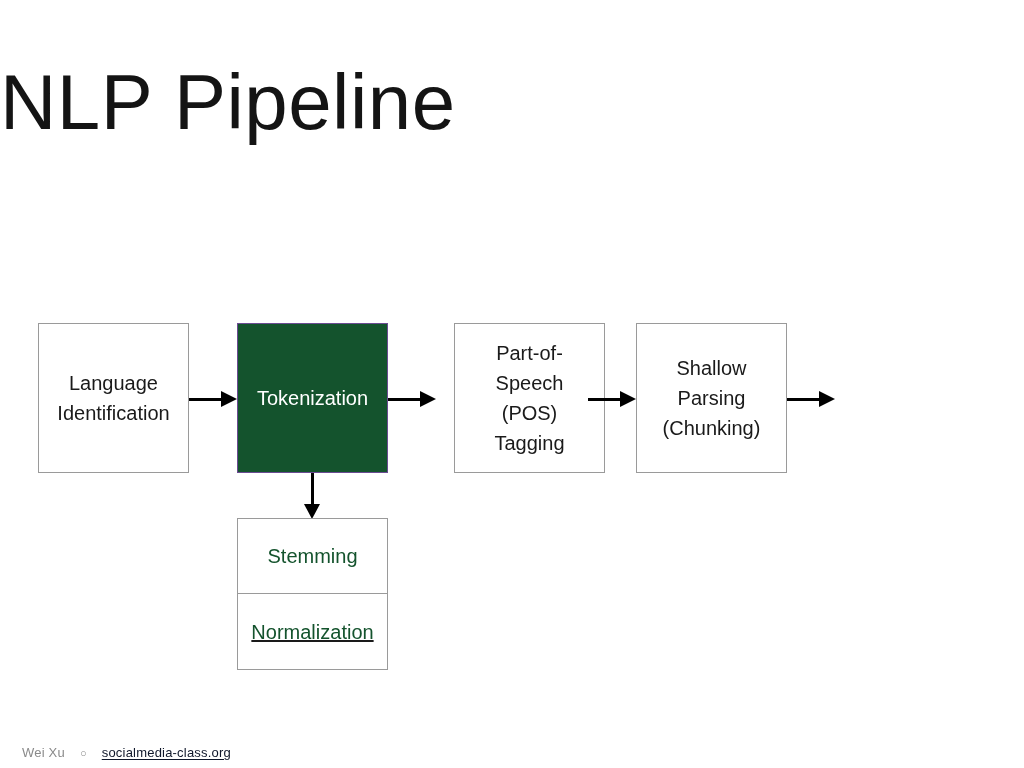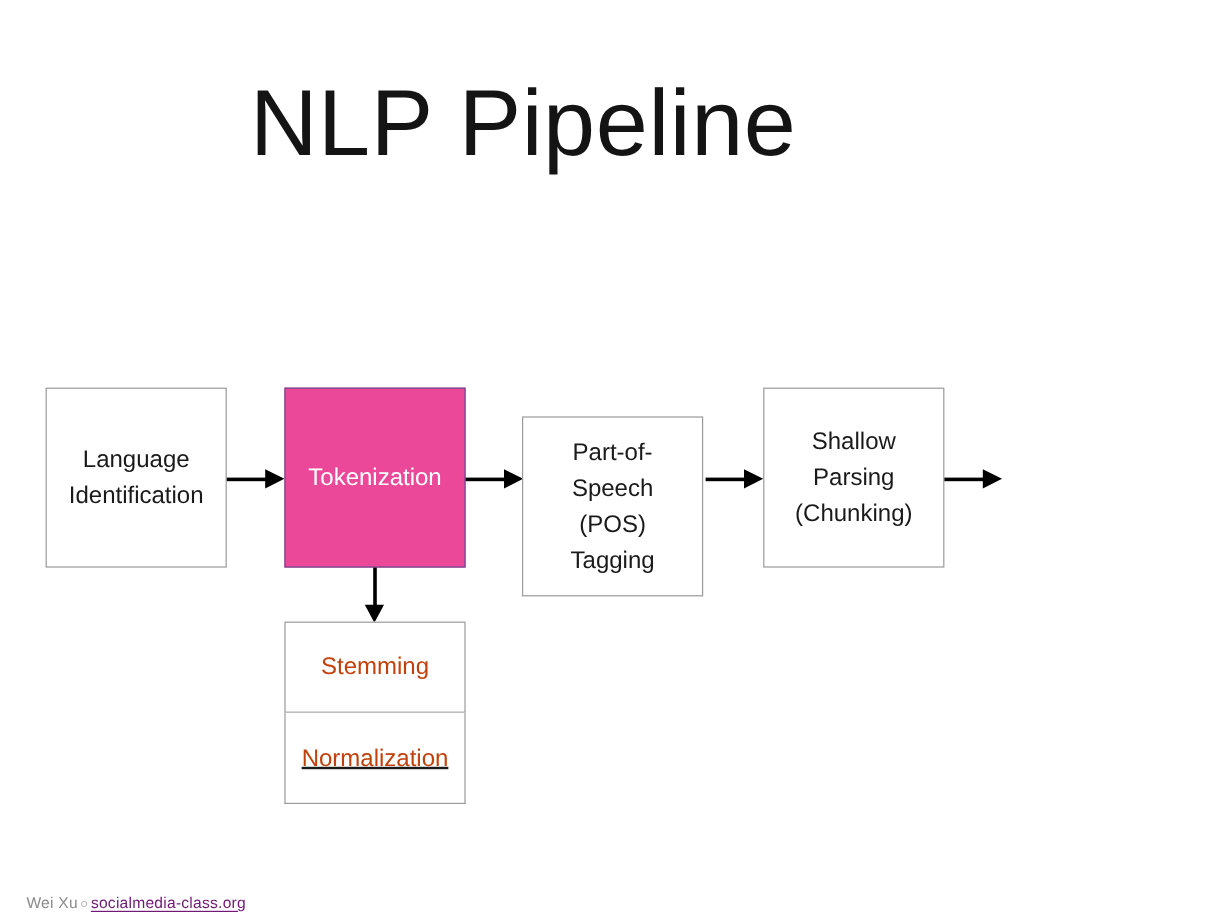--- a/index.html
+++ b/index.html
@@ -15,21 +15,21 @@
     overflow: hidden;
     position: relative;
   }
 
   
   #slide-title {
     position: absolute;
     left: 0;
     top: 62px;
     width: 872px;
-    text-align: center;
+    text-align: left;
     font-size: 78px;
     font-weight: 300;
     letter-spacing: 0.5px;
     line-height: 1.05;
     color: #141414;
     white-space: nowrap;
   }
 
   
   #pipeline-row {
@@ -47,21 +47,21 @@
     height: 150px;
     box-sizing: border-box;
     border: 1px solid #9a9a9a;
     background: #ffffff;
     display: flex;
     align-items: center;
     justify-content: center;
     text-align: center;
   }
   .stage-box.highlight {
-    background: #ec4899;
+    background: #14532d;
     border-color: #6b4b92;
   }
   .stage-label {
     font-size: 20px;
     line-height: 30px;
     font-weight: 400;
     color: #1a1a1a;
     padding: 0 4px;
     white-space: pre-line;
   }
@@ -142,41 +142,41 @@
     justify-content: center;
     text-align: center;
   }
   .substage-box + .substage-box {
     border-top: none;
     text-decoration: underline;
   }
   .substage-label {
     font-size: 20px;
     line-height: 28px;
-    color: #c2410c;
+    color: #14532d;
   }
 
   
   #footer-credit {
     position: absolute;
     left: 22px;
     bottom: 8px;
     font-size: 13px;
     color: #8a8a8a;
     letter-spacing: 0.2px;
     display: flex;
     align-items: baseline;
-    gap: 2px;
+    gap: 15px;
   }
   #footer-credit .sep {
     font-size: 11px;
     color: #8a8a8a;
   }
   #footer-credit .site-link {
-    color: #701a75;
+    color: #0f172a;
     text-decoration: underline;
     text-underline-offset: 2px;
   }
 </style>
 </head>
 <body>
 
 <div id="slide-title">NLP Pipeline</div>
 
 <div id="pipeline-row">
@@ -193,21 +193,21 @@
 
   <div class="stage-box highlight" style="left:199px;">
     <span class="stage-label">Tokenization</span>
   </div>
 
   <div class="h-arrow" style="left:350px;">
     <span class="shaft"></span>
     <span class="head"></span>
   </div>
 
-  <div class="stage-box" style="left:397px;margin-top:24px;">
+  <div class="stage-box" style="left:416px;">
     <span class="stage-label">Part-of-
 Speech
 (POS)
 Tagging</span>
   </div>
 
   <div class="h-arrow" style="left:550px;">
     <span class="shaft"></span>
     <span class="head"></span>
   </div>

